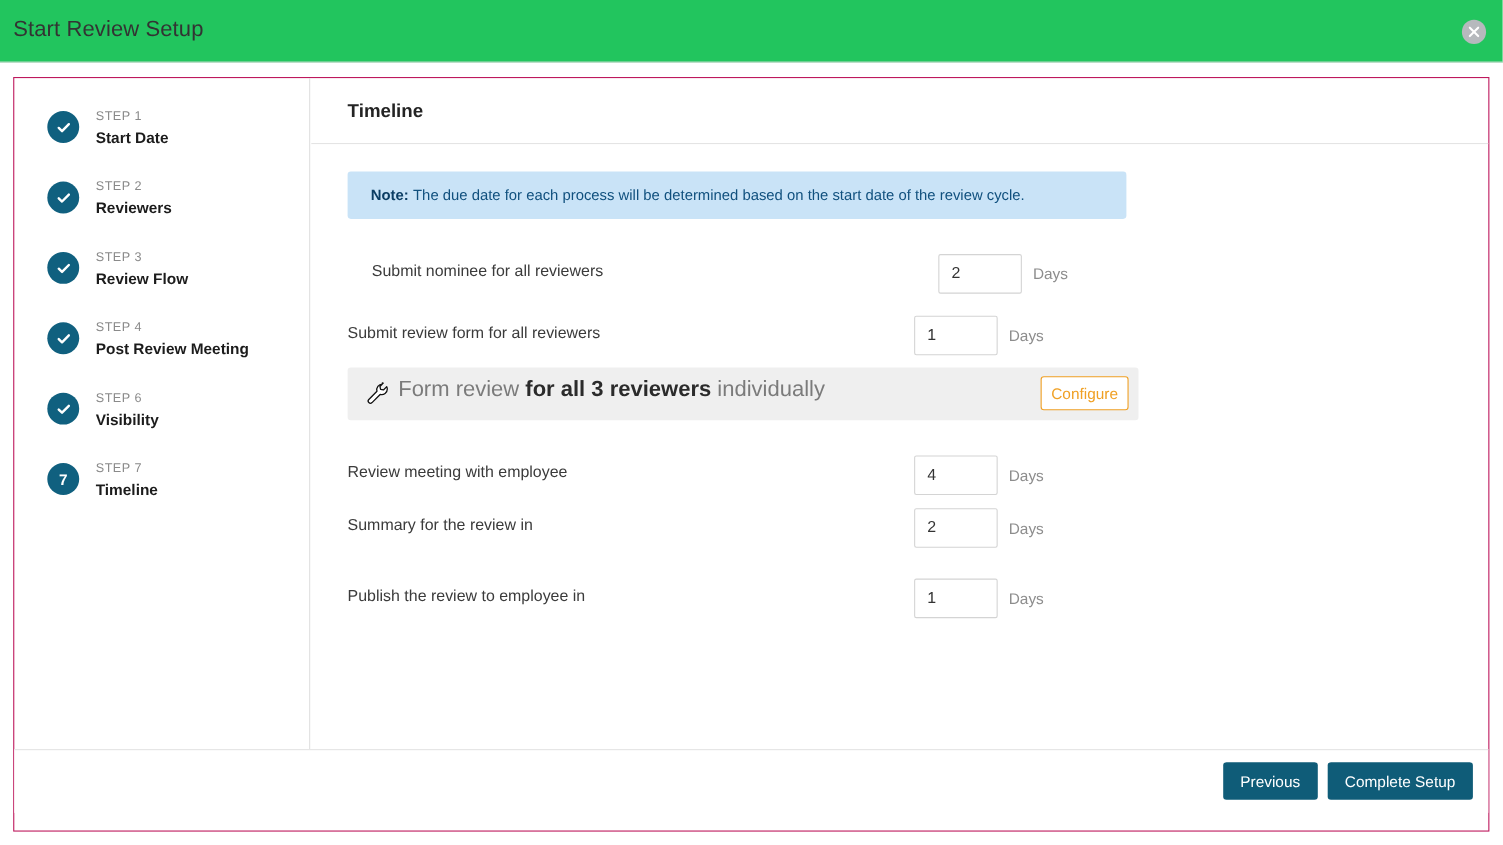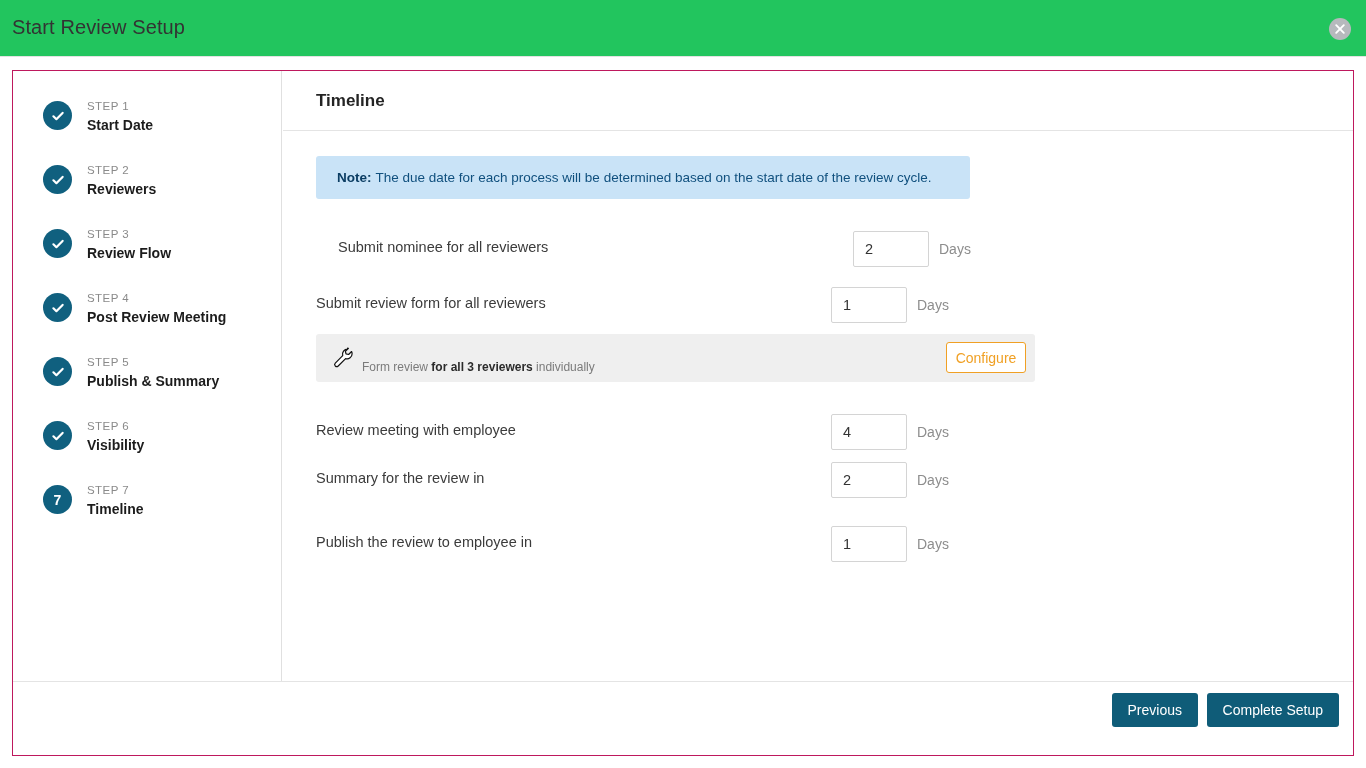--- a/index.html
+++ b/index.html
@@ -109,21 +109,21 @@
     font-size: 17px;
     font-weight: bold;
     color: #242424;
   }
   #panel-body { position: relative; padding: 0; }
 
   
   #note {
     position: absolute;
     left: 33px; top: 25px;
-    width: 654px; height: 43px;
+    width: 708px; height: 43px;
     background: #c9e3f7;
     border-radius: 3px;
     display: flex;
     align-items: center;
     padding-left: 21px;
     font-size: 13.5px;
     color: #10507e;
   }
   #note b { color: #0b3d63; margin-right: 4px; }
 
@@ -169,22 +169,22 @@
     background: #efefef;
     border-radius: 3px;
   }
   #wrench-icon {
     position: absolute;
     left: 16px; top: 12px;
     width: 24px; height: 24px;
   }
   #configure-text {
     position: absolute;
-    left: 46px; top: 26px;
-    font-size: 12px;
+    left: 46px; top: 9px;
+    font-size: 20px;
     color: #7b7b7b;
     white-space: nowrap;
   }
   #configure-text b { color: #2b2b2b; }
   #configure-btn {
     position: absolute;
     right: 9px; top: 8px;
     width: 80px; height: 31px;
     background: #ffffff;
     border: 1px solid #f0a024;
@@ -279,31 +279,20 @@
           <div class="step-label">Post Review Meeting</div>
         </div>
       </div>
       <div class="step">
         <div class="step-circle">
           <svg width="16" height="16" viewBox="0 0 16 16">
             <path d="M3.4 8.3 L6.4 11.2 L12.6 4.9" fill="none" stroke="#ffffff" stroke-width="2.2" stroke-linecap="round" stroke-linejoin="round"></path>
           </svg>
         </div>
         <div class="step-text">
-          <div class="step-num">STEP 5</div>
-          <div class="step-label">Publish &amp; Summary</div>
-        </div>
-      </div>
-      <div class="step">
-        <div class="step-circle">
-          <svg width="16" height="16" viewBox="0 0 16 16">
-            <path d="M3.4 8.3 L6.4 11.2 L12.6 4.9" fill="none" stroke="#ffffff" stroke-width="2.2" stroke-linecap="round" stroke-linejoin="round"></path>
-          </svg>
-        </div>
-        <div class="step-text">
           <div class="step-num">STEP 6</div>
           <div class="step-label">Visibility</div>
         </div>
       </div>
       <div class="step">
         <div class="step-circle">7</div>
         <div class="step-text">
           <div class="step-num">STEP 7</div>
           <div class="step-label">Timeline</div>
         </div>

